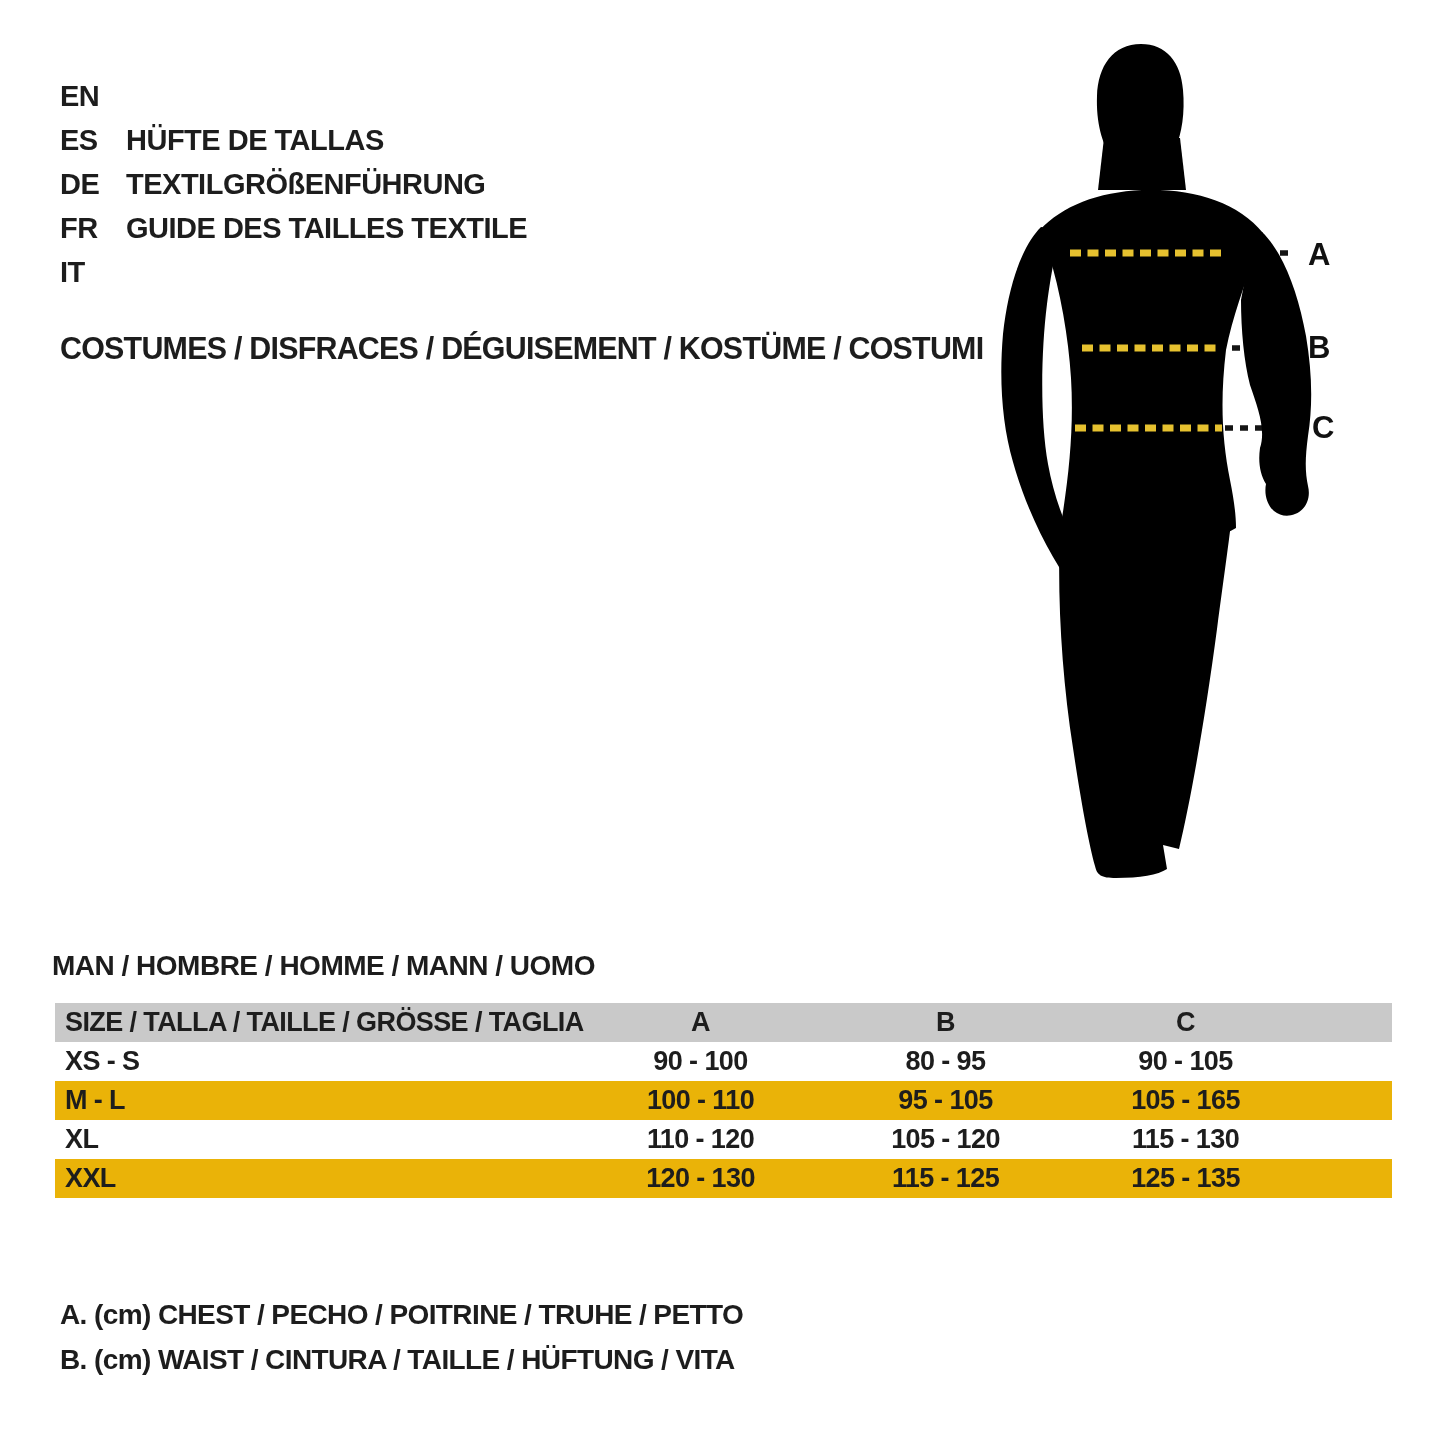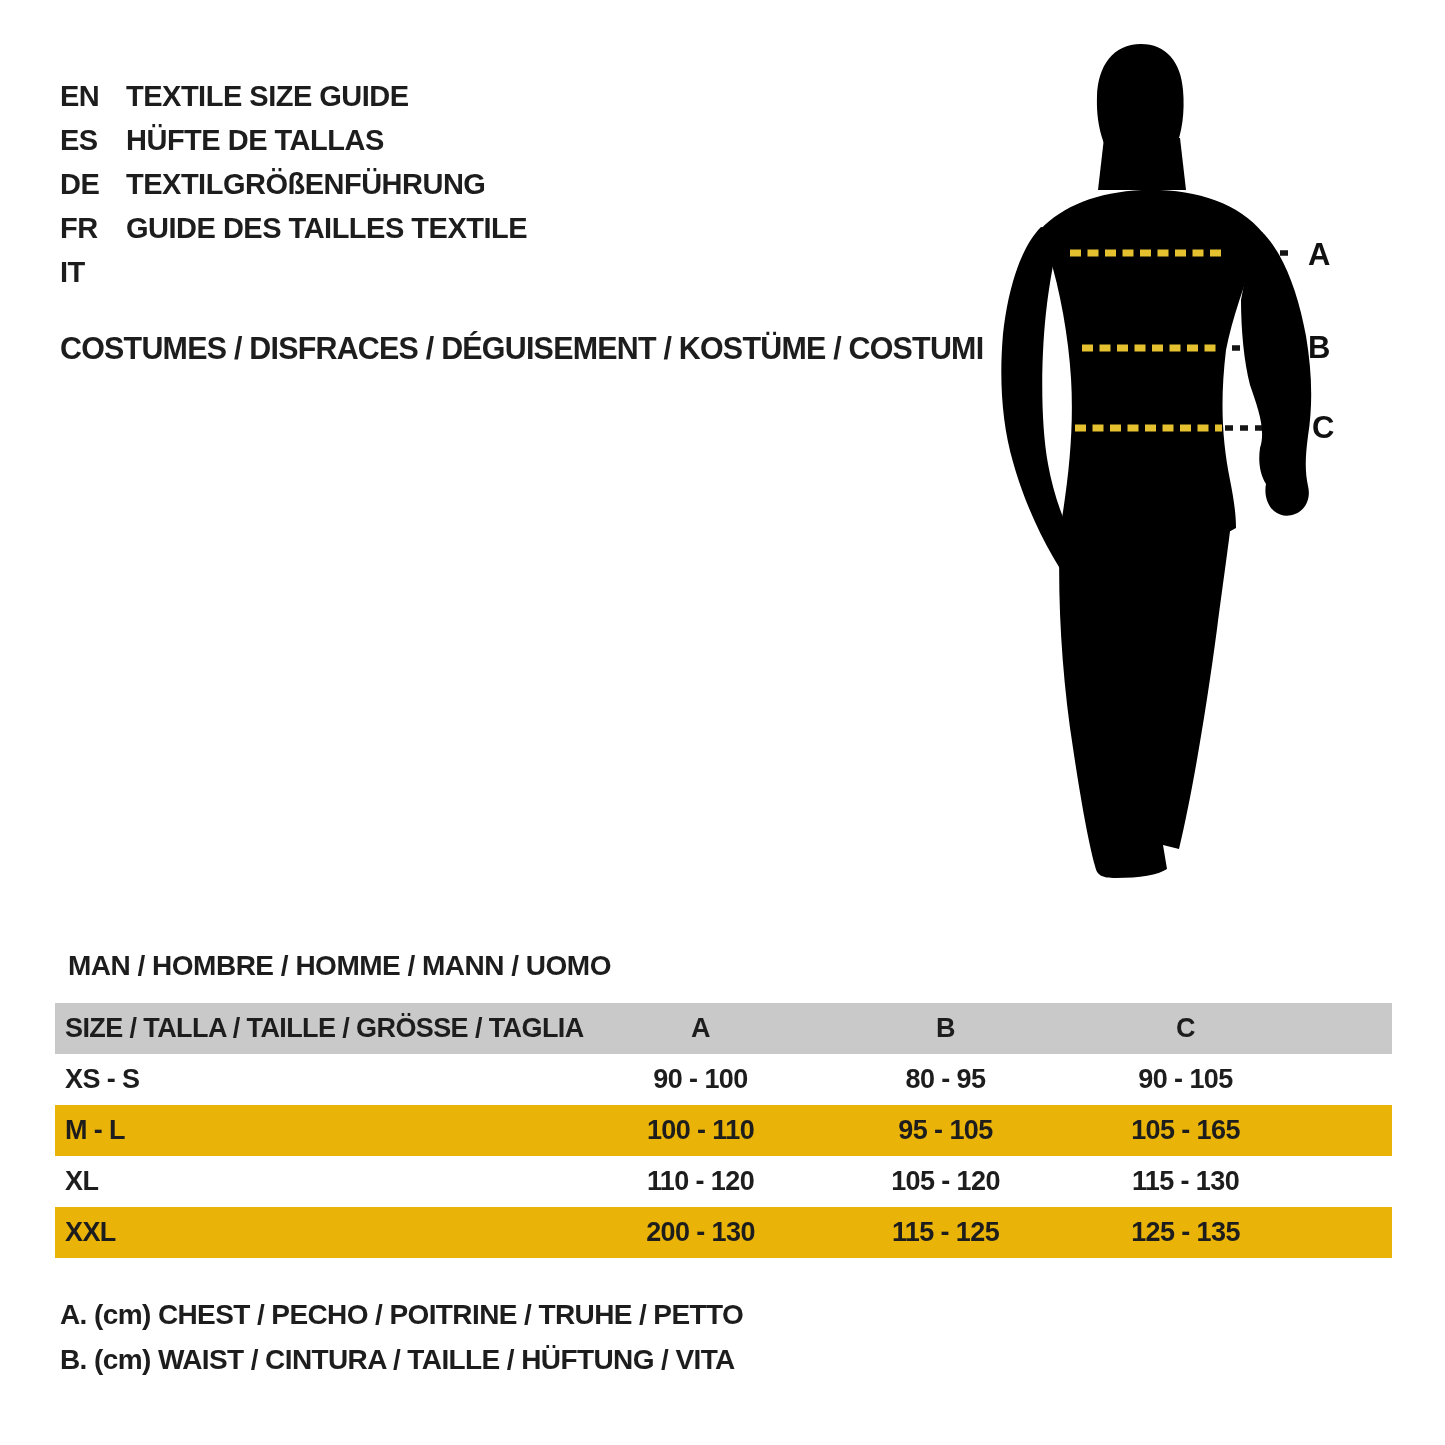--- a/index.html
+++ b/index.html
@@ -33,52 +33,51 @@
   .figure-svg { position: absolute; left: 0; top: 0; }
   .measure-label {
     position: absolute; transform: translateY(-50%);
     font-size: 31px; font-weight: 700; color: #111;
   }
   .dash-black { stroke: #141414; stroke-width: 5.5; stroke-dasharray: 8 7; }
   .dash-yellow { stroke-width: 7; stroke-dasharray: 11 6.5; }
 
   
   .section-title {
-    position: absolute; left: 68px; top: 950px;
+    position: absolute; left: 52px; top: 950px;
     font-size: 28px; font-weight: 700; letter-spacing: -0.5px;
   }
 
   
   .size-table {
     position: absolute; left: 55px; top: 1003px; width: 1337px;
     border-collapse: collapse; table-layout: fixed;
     font-size: 27px; font-weight: 600; letter-spacing: -0.6px;
   }
-  .size-table td { height: 35px; padding: 8px; vertical-align: middle; white-space: nowrap; }
+  .size-table td { height: 35px; padding: 2px; vertical-align: middle; white-space: nowrap; }
   .size-table .cell-size { text-align: left; padding-left: 10px; }
   .size-table .cell-val { text-align: center; }
   .size-table tr.head td { background: #c9c9c9; }
   .size-table tr.stripe td { background: #eab308; }
 
   
   .legend-block { position: absolute; left: 60px; top: 1292px; }
   .legend-line {
     height: 45px; display: flex; align-items: center;
     font-size: 28px; font-weight: 600; letter-spacing: -0.6px; white-space: nowrap;
   }
 </style>
 </head>
 <body>
 
 <div class="canvas">
 
   <div class="lang-block">
     <div class="lang-row">
       <span class="lang-code">EN</span>
-      <span class="lang-label">TEXTILE SIZE GUIDE</span>
     </div>
     <div class="lang-row">
       <span class="lang-code">ES</span>
       <span class="lang-label">HÜFTE DE TALLAS</span>
     </div>
     <div class="lang-row">
       <span class="lang-code">DE</span>
       <span class="lang-label">TEXTILGRÖßENFÜHRUNG</span>
     </div>
     <div class="lang-row">
@@ -165,21 +164,21 @@
       </tr>
       <tr>
         <td class="cell-size">XL</td>
         <td class="cell-val">110 - 120</td>
         <td class="cell-val">105 - 120</td>
         <td class="cell-val">115 - 130</td>
         <td></td>
       </tr>
       <tr class="stripe">
         <td class="cell-size">XXL</td>
-        <td class="cell-val">200 - 130</td>
+        <td class="cell-val">120 - 130</td>
         <td class="cell-val">115 - 125</td>
         <td class="cell-val">125 - 135</td>
         <td></td>
       </tr>
     </tbody>
   </table>
 
   <div class="legend-block">
     <div class="legend-line">A. (cm) CHEST / PECHO / POITRINE / TRUHE / PETTO</div>
     <div class="legend-line">B. (cm) WAIST / CINTURA / TAILLE / HÜFTUNG / VITA</div>

